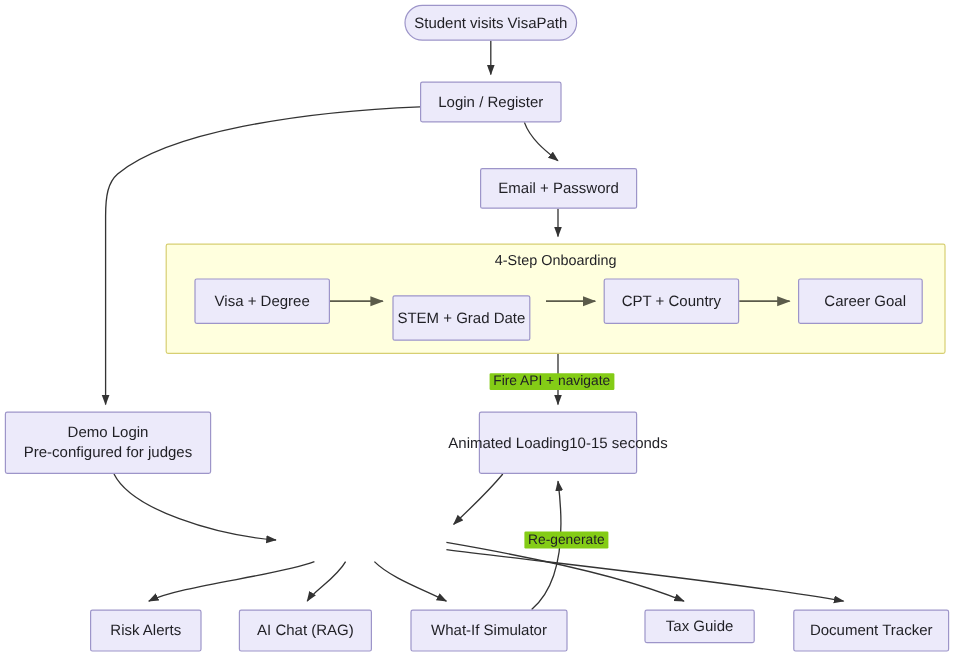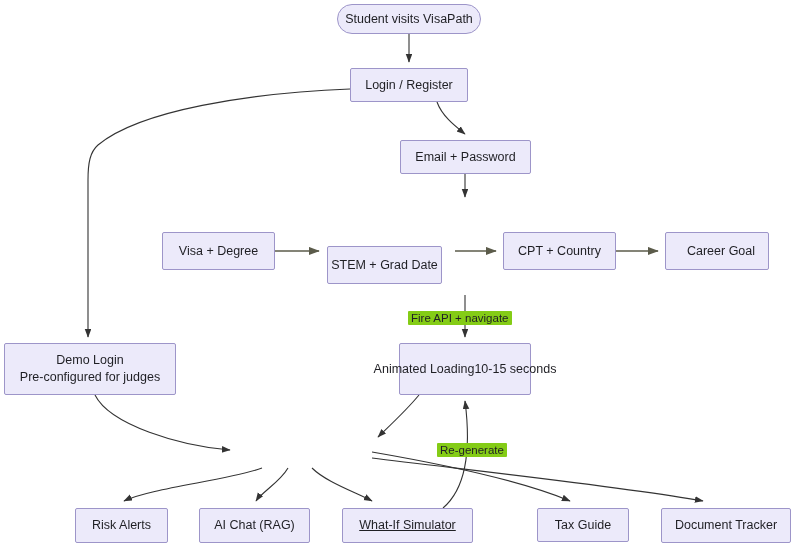--- a/index.html
+++ b/index.html
@@ -73,20 +73,23 @@
     white-space: nowrap;
     font-family: "Liberation Sans", sans-serif;
     border-radius: 1px;
   }
 </style>
 </head>
 <body>
 
 <div id="diagram-root">
 
+  <div class="subgraph" style="left:138px; top:203px; width:650px; height:92px;">
+    <div class="subgraph-title">4-Step Onboarding</div>
+  </div>
 
   <svg class="edge-layer" viewBox="0 0 806 553">
     <defs>
       <marker id="arrow" markerWidth="9" markerHeight="9" refX="7.4" refY="3" orient="auto" markerUnits="strokeWidth">
         <path d="M0,0 L8,3 L0,6 z" fill="#333333"></path>
       </marker>
       <marker id="arrowg" markerWidth="9" markerHeight="9" refX="7.4" refY="3" orient="auto" markerUnits="strokeWidth">
         <path d="M0,0 L8,3 L0,6 z" fill="#5b5b4a"></path>
       </marker>
     </defs>
@@ -170,25 +173,25 @@
 
 
   <div class="node" style="left:75px; top:508px; width:93px; height:35px;">
     <span class="node-line">Risk Alerts</span>
   </div>
 
   <div class="node" style="left:199px; top:508px; width:111px; height:35px;">
     <span class="node-line">AI Chat (RAG)</span>
   </div>
 
-  <div class="node" style="left:342px; top:508px; width:131px; height:35px;text-decoration:underline;">
+  <div class="node" style="left:342px; top:508px; width:131px; height:35px;">
     <span class="node-line">What-If Simulator</span>
   </div>
 
-  <div class="node" style="left:537px; top:508px; width:92px; height:34px;">
+  <div class="node" style="left:537px; top:508px; width:92px; height:28px;">
     <span class="node-line">Tax Guide</span>
   </div>
 
   <div class="node" style="left:661px; top:508px; width:130px; height:35px;">
     <span class="node-line">Document Tracker</span>
   </div>
 
   <div class="edge-label" style="left:408px; top:311px;">Fire API + navigate</div>
   <div class="edge-label" style="left:437px; top:443px;">Re-generate</div>
 

